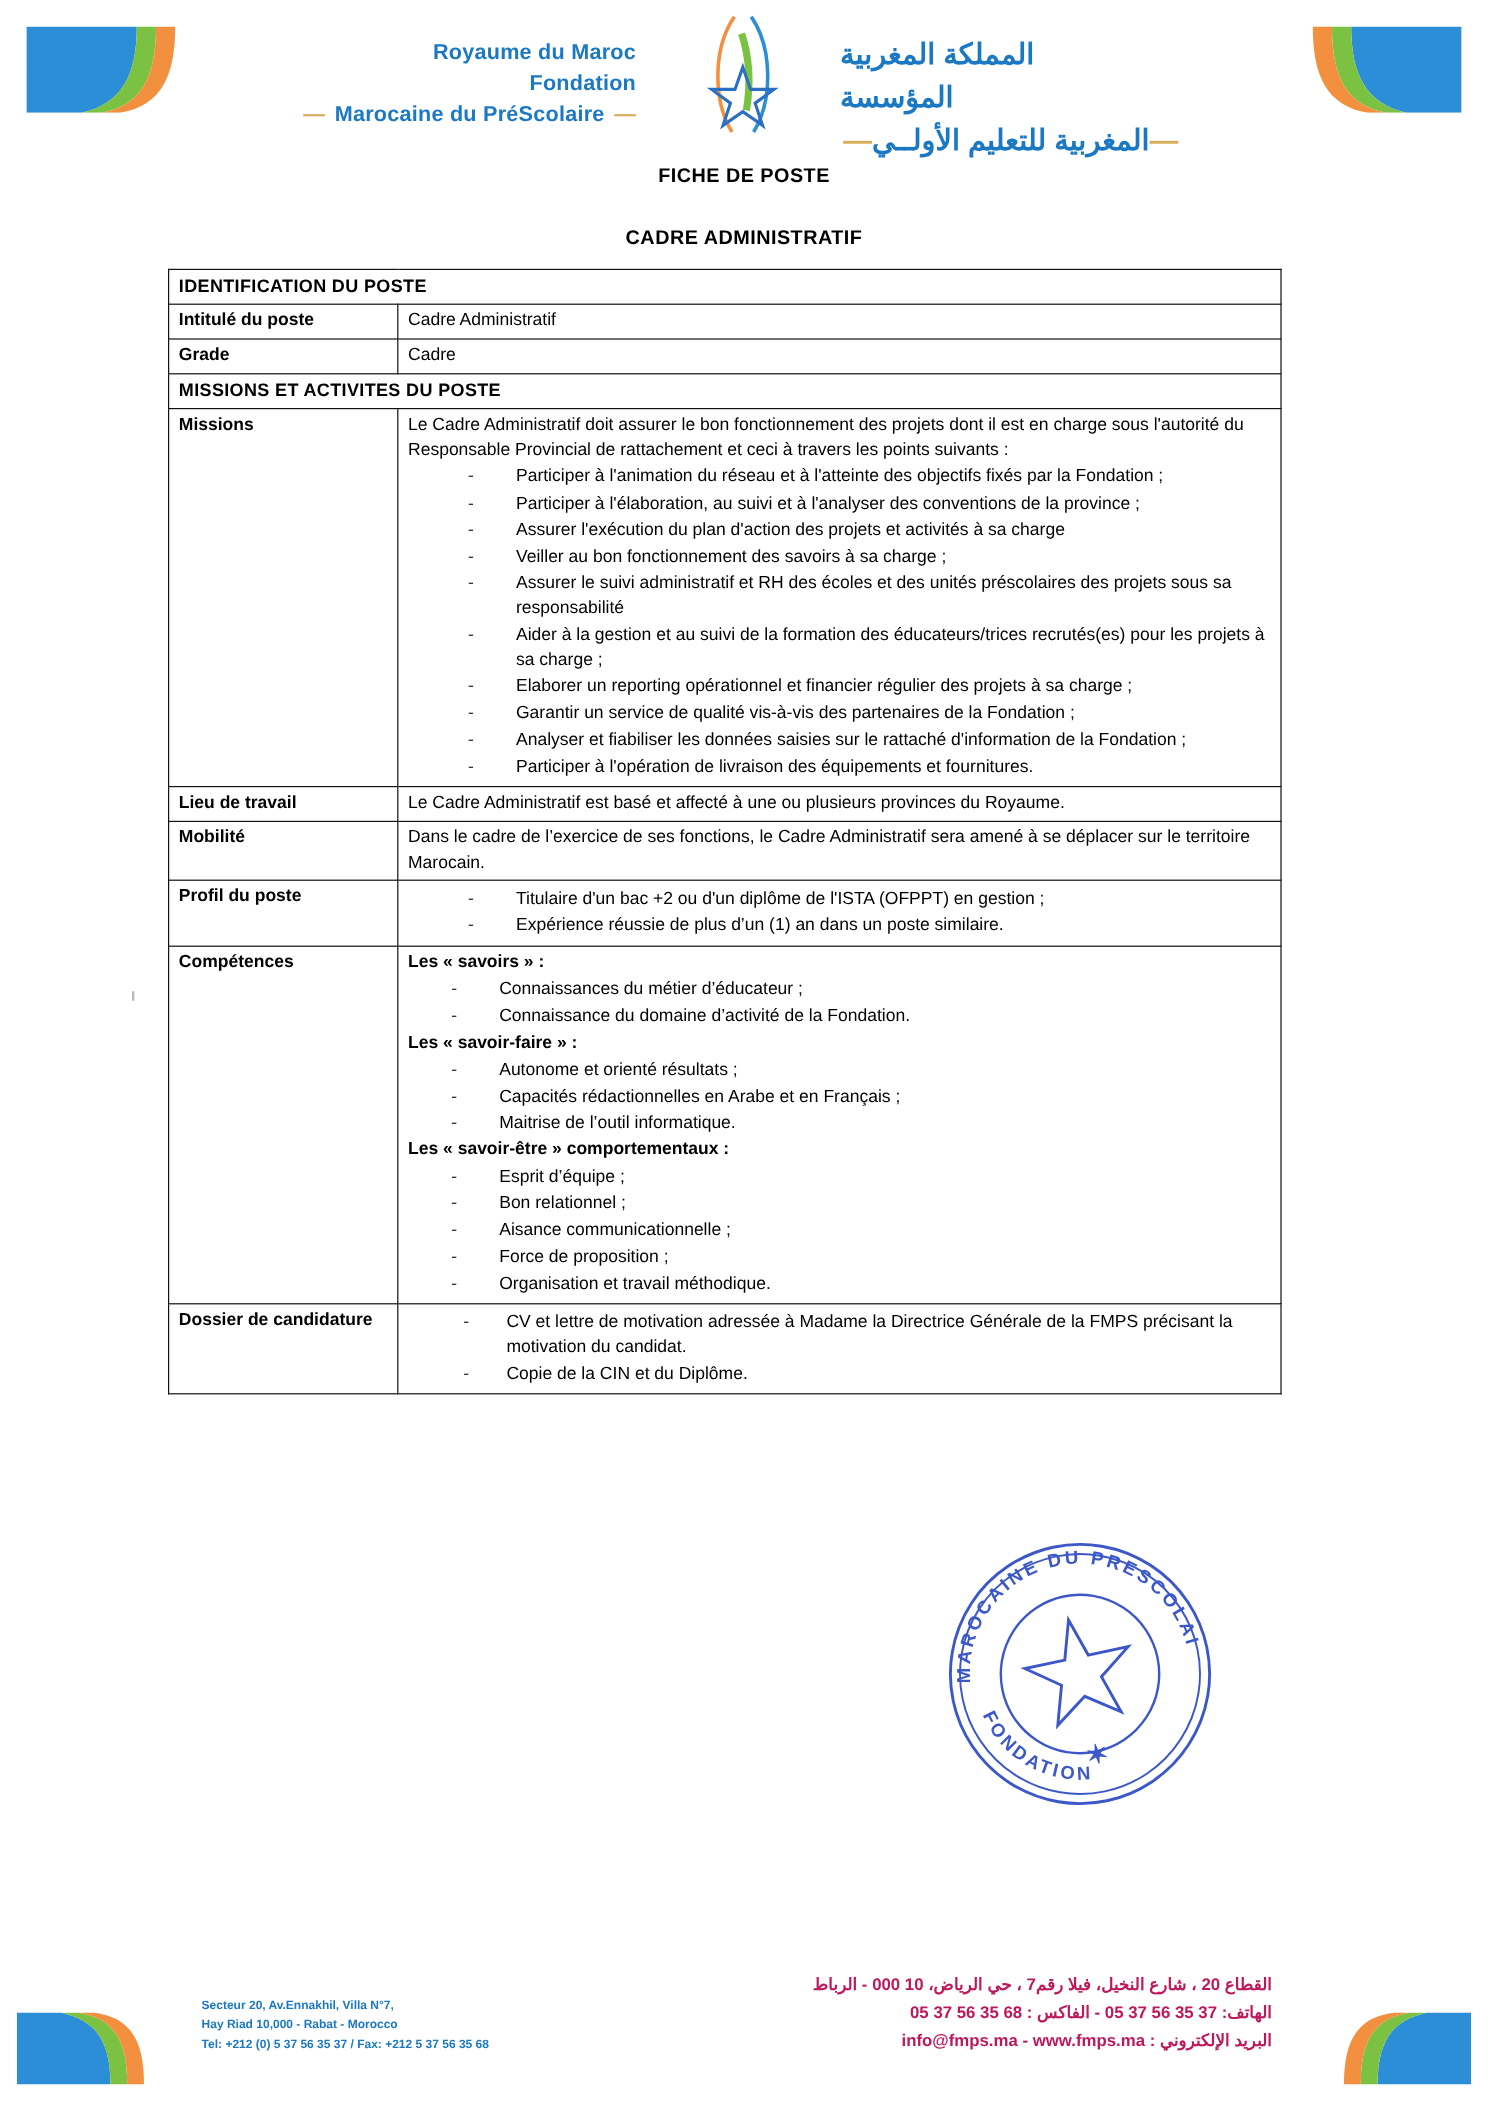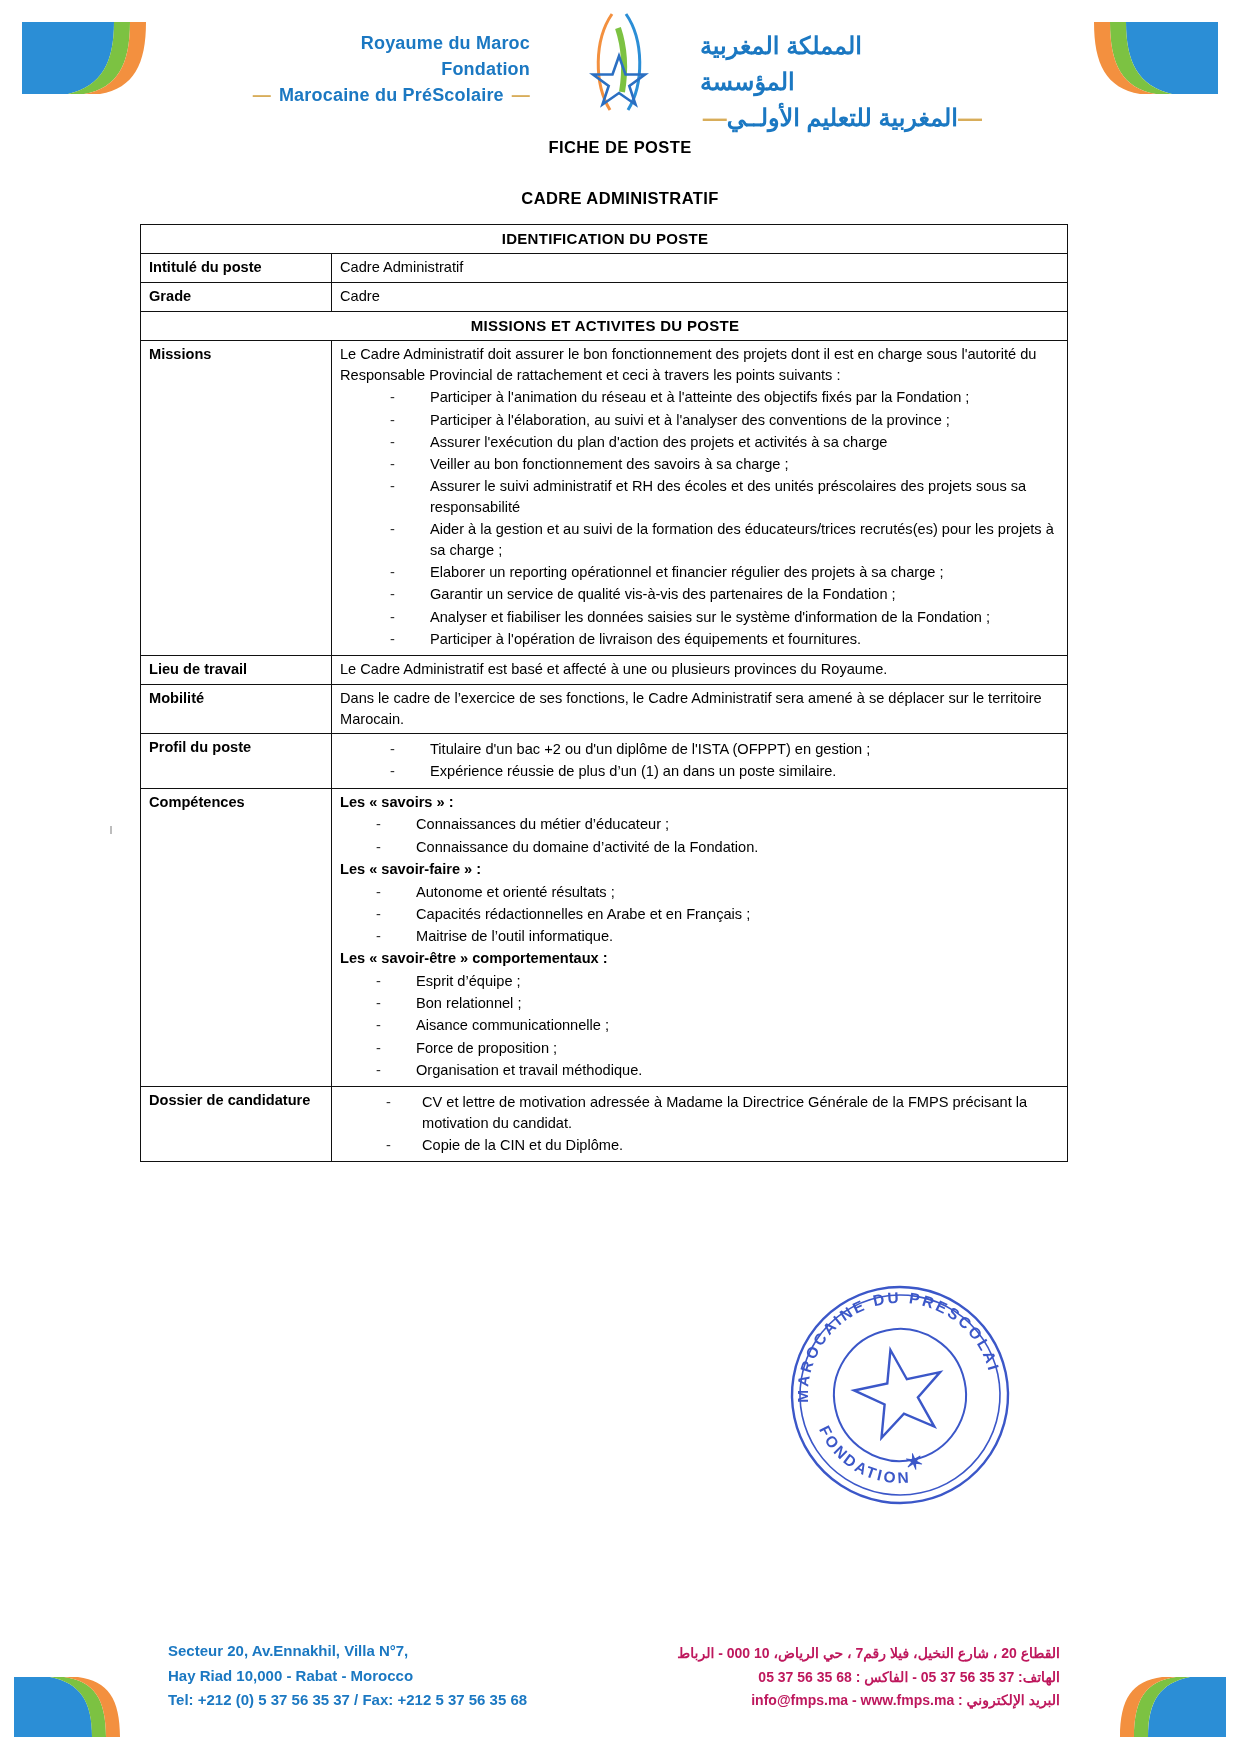--- a/index.html
+++ b/index.html
@@ -47,21 +47,21 @@
     width:100%; border-collapse:collapse;
     font-size:14.6px; line-height:1.42;
   }
   table.fiche td {
     border:1.1px solid #111;
     vertical-align:top;
     padding:3px 6px 4px 8px;
   }
   td.lbl { width:176px; font-weight:bold; }
   td.band {
-    text-align:center; font-weight:bold; font-size:15px;
+    text-align:left; font-weight:bold; font-size:15px;
     letter-spacing:.3px; padding:4px 0 5px;
   }
   .pad-cell { padding-left:10px; padding-top:5px; padding-bottom:5px; }
   .tall { height:66px; }
 
   ul.dash {
     list-style:none; margin:2px 0 0; padding:0 0 0 42px;
   }
   ul.dash.tight { padding-left:28px; }
   ul.dash > li {
@@ -83,21 +83,21 @@
   }
 
   
   .footer { position:absolute; left:0; right:0; bottom:0; height:140px; }
   .f-ribbon { position:absolute; bottom:16px; width:108px; height:60px; }
   .f-ribbon.left  { left:14px; }
   .f-ribbon.right { right:14px; }
 
   .foot-fr {
     position:absolute; left:168px; bottom:40px;
-    color:#1b78c2; font-weight:bold; font-size:15px; line-height:1.65;
+    color:#1b78c2; font-weight:bold; font-size:10px; line-height:1.65;
   }
   .foot-ar {
     position:absolute; right:180px; bottom:40px;
     color:#be185d; font-weight:bold; font-size:14px; line-height:1.68;
     text-align:right; direction:rtl;
   }
   .foot-line { white-space:nowrap; }
 
   .edge-tick {
     position:absolute; left:110px; top:826px; width:2px; height:8px; background:#bdbdbd;
@@ -179,21 +179,21 @@
       <p class="intro">Le Cadre Administratif doit assurer le bon fonctionnement des projets dont il est en charge sous l'autorité du Responsable Provincial de rattachement et ceci à travers les points suivants :</p>
       <ul class="dash">
               <li>Participer à l'animation du réseau et à l'atteinte des objectifs fixés par la Fondation ;</li>
               <li>Participer à l'élaboration, au suivi et à l'analyser des conventions de la province ;</li>
               <li>Assurer l'exécution du plan d'action des projets et activités à sa charge</li>
               <li>Veiller au bon fonctionnement des savoirs à sa charge ;</li>
               <li>Assurer le suivi administratif et RH des écoles et des unités préscolaires des projets sous sa responsabilité</li>
               <li>Aider à la gestion et au suivi de la formation des éducateurs/trices recrutés(es) pour les projets à sa charge ;</li>
               <li>Elaborer un reporting opérationnel et financier régulier des projets à sa charge ;</li>
               <li>Garantir un service de qualité vis-à-vis des partenaires de la Fondation ;</li>
-              <li>Analyser et fiabiliser les données saisies sur le système d'information de la Fondation ;</li>
+              <li>Analyser et fiabiliser les données saisies sur le rattaché d'information de la Fondation ;</li>
               <li>Participer à l'opération de livraison des équipements et fournitures.</li>
             </ul>
     </td>
   </tr>
 
 
   <tr>
     <td class="lbl">Lieu de travail</td>
     <td class="pad-cell">Le Cadre Administratif est basé et affecté à une ou plusieurs provinces du Royaume.</td>
   </tr>

